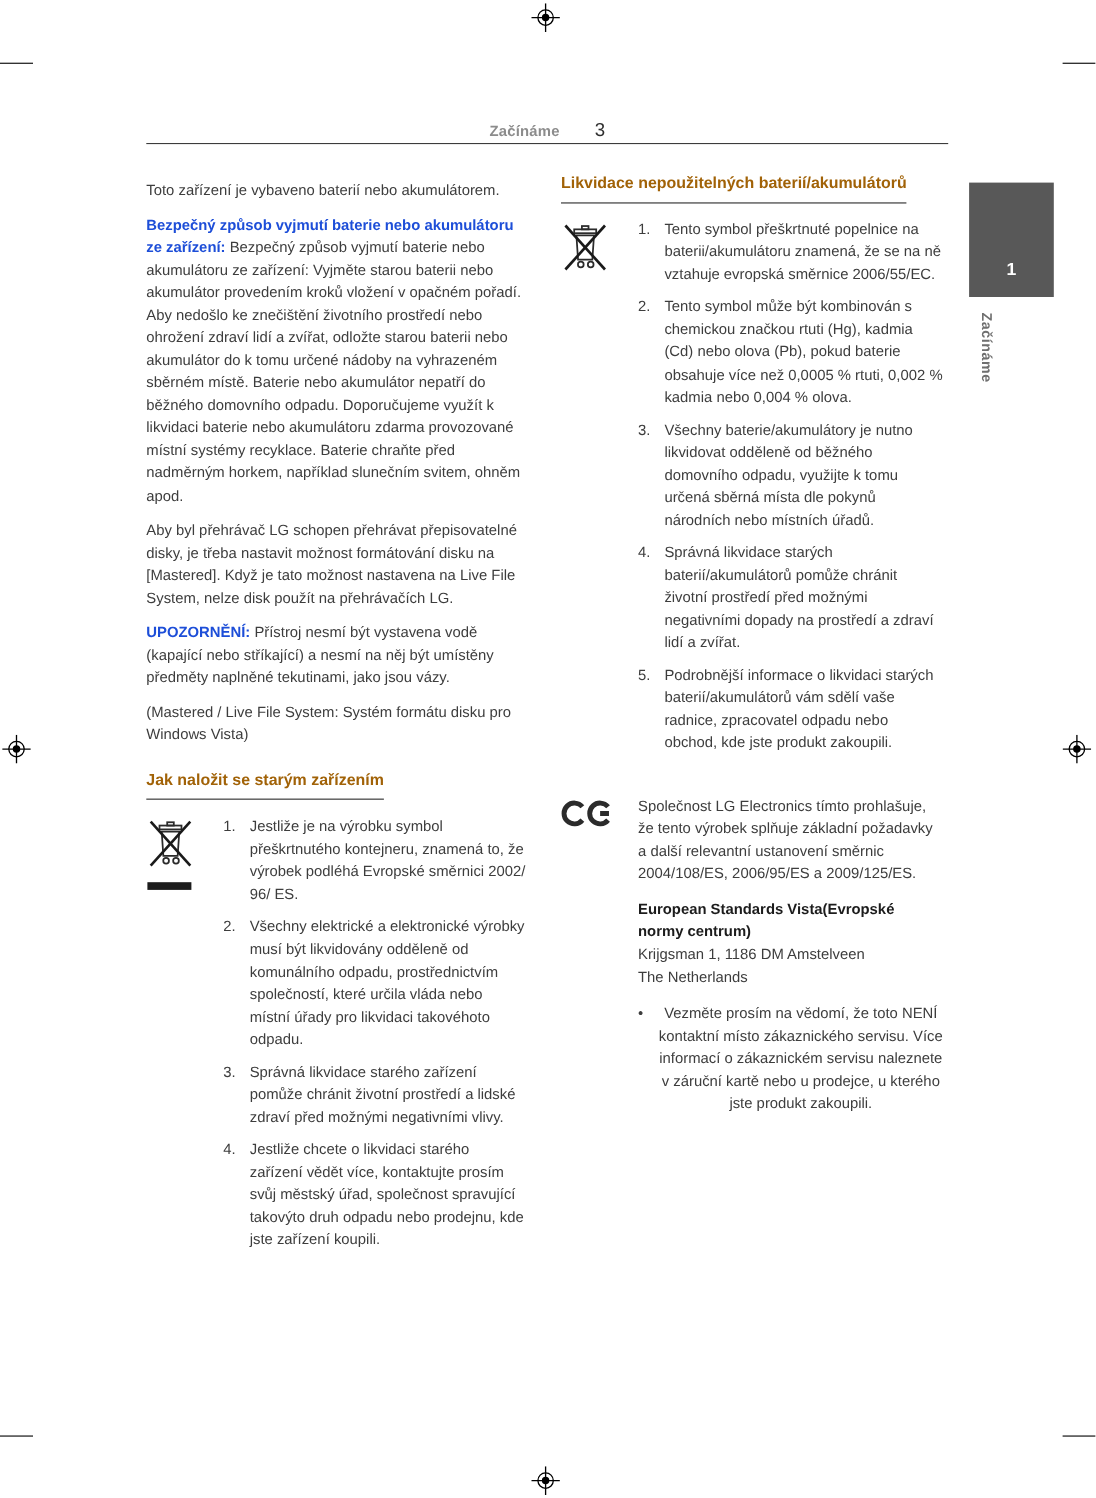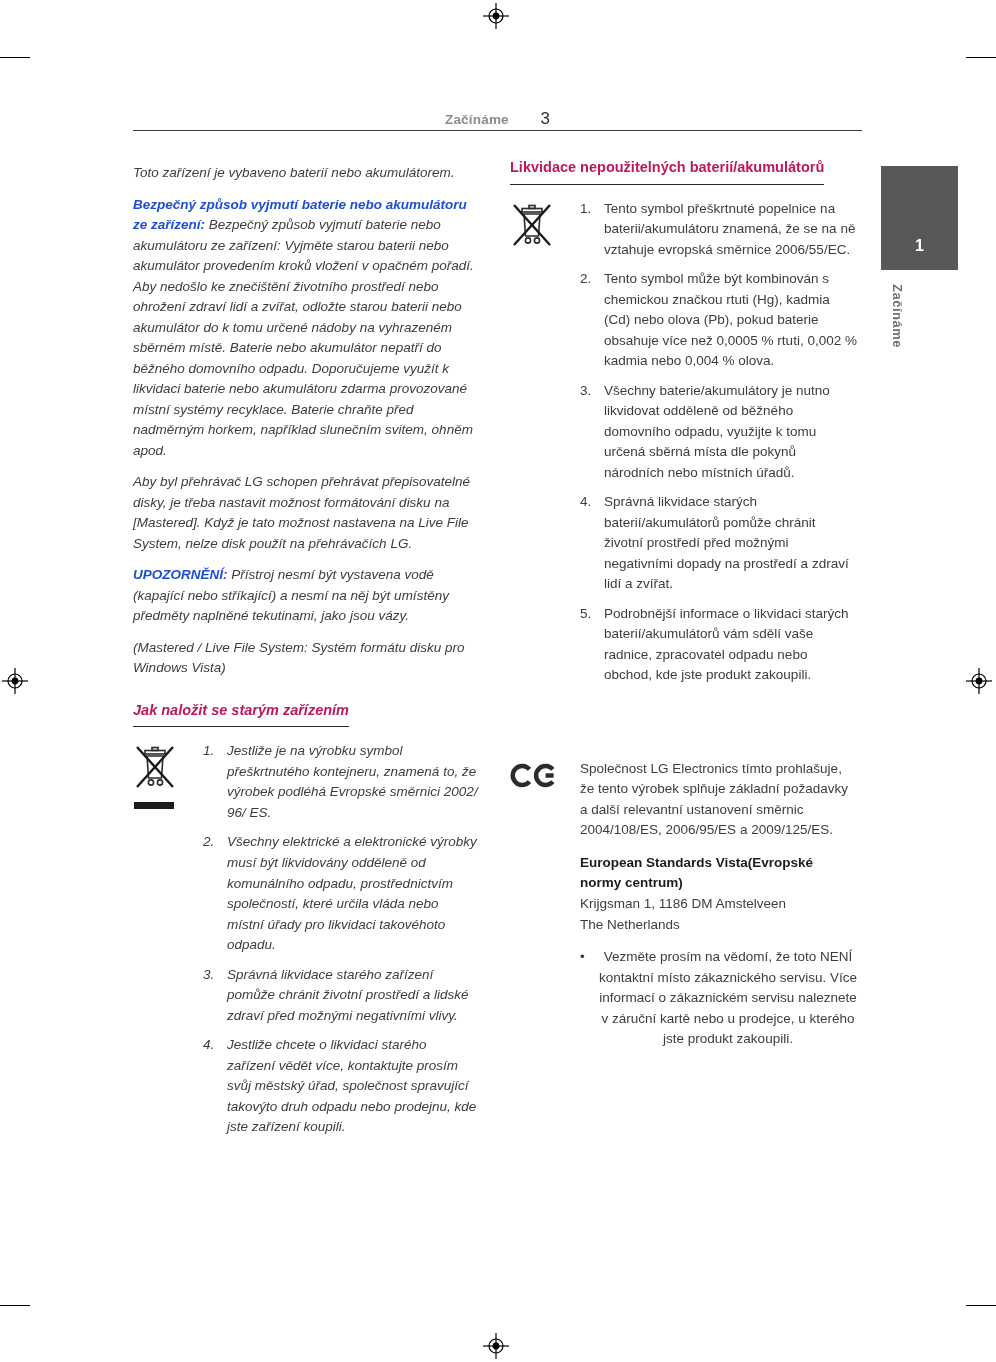--- a/index.html
+++ b/index.html
@@ -23,40 +23,40 @@
   .header-rule{position:absolute;top:130px;left:133px;width:729px;height:1px;background:#3c3c3c;}
 
   
   .chapter-tab{position:absolute;left:881px;top:166px;width:77px;height:104px;background:#585858;
     display:flex;align-items:flex-end;justify-content:center;padding-bottom:12px;box-sizing:border-box;}
   .chapter-tab span{color:#ffffff;font-weight:bold;font-size:16px;}
   .chapter-vert{position:absolute;left:887px;top:284px;writing-mode:vertical-rl;
     color:#6f6f6f;font-weight:bold;font-size:13px;letter-spacing:.5px;}
 
   
-  .col-left{position:absolute;left:133px;top:163px;width:345px;font-style:italic;}
+  .col-left{position:absolute;left:133px;top:163px;width:345px;}
   .col-right{position:absolute;left:510px;top:158px;width:348px;}
 
   p{margin:0 0 11px 0;}
   .lead{font-weight:bold;color:#1d4ed8;}
-  h2.sec{font-size:14.5px;font-weight:bold;color:#be185d;margin:22px 0 14px 0;
+  h2.sec{font-size:14.5px;font-weight:bold;color:#a16207;margin:22px 0 14px 0;
     padding-bottom:6px;border-bottom:1.4px solid #2a2a2a;width:fit-content;line-height:1.35;}
   .col-right h2.sec{margin-top:0;}
 
   
   .listblock{display:flex;align-items:flex-start;}
   .iconcol{width:70px;flex:0 0 70px;padding-top:4px;}
   .items{flex:1;}
   .item{display:flex;margin-bottom:9px;}
   .item .num{flex:0 0 24px;}
   .item .txt{flex:1;}
   .bin-bar{width:40px;height:7px;background:#1c1c1c;margin:4px 0 0 1px;}
 
   
-  .ceblock{display:flex;align-items:flex-start;margin-top:64px;}
+  .ceblock{display:flex;align-items:flex-start;margin-top:28px;}
   .ceblock .iconcol{padding-top:2px;}
   .cetext{flex:1;}
   .cetext .bold{font-weight:bold;color:#1c1c1c;margin:0 0 0 0;}
   .cetext .addr{margin:0;}
   .cetext .decl{margin-bottom:12px;}
   .bullet-item{display:flex;margin-top:12px;}
   .bullet-item .bullet{flex:0 0 18px;}
   .bullet-item .txt{flex:1;text-align:center;}
 </style>
 </head>

